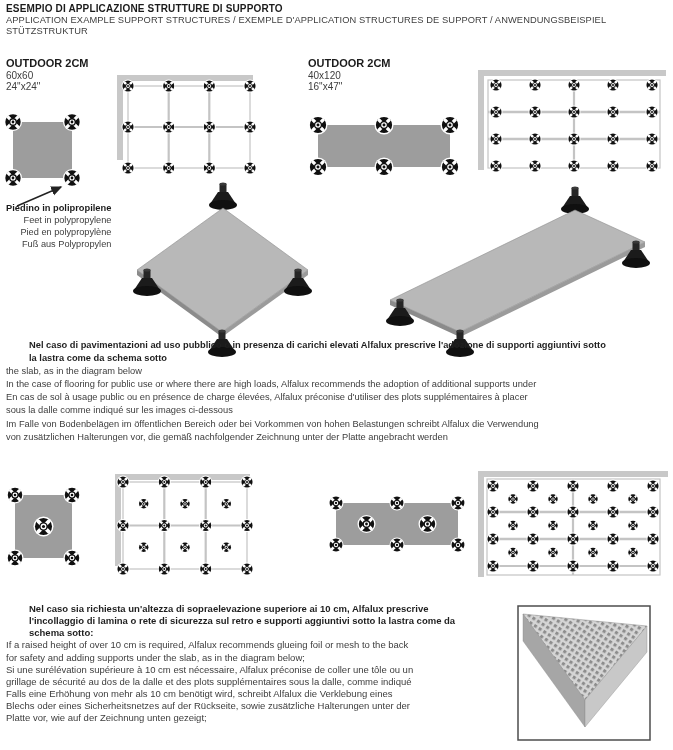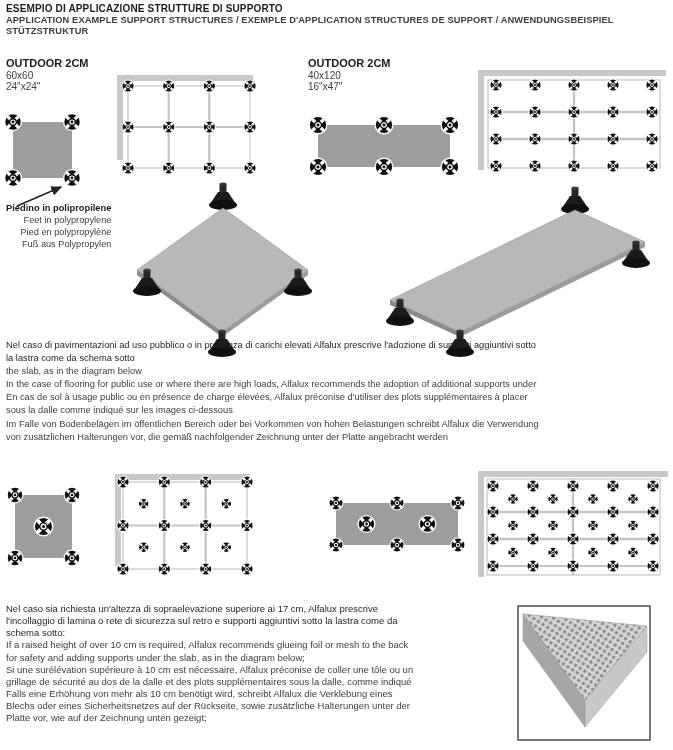--- a/index.html
+++ b/index.html
@@ -4,31 +4,31 @@
 <style>
   html,body{margin:0;padding:0;background:#ffffff;}
   .page{position:relative;width:673px;height:750px;background:#fff;overflow:hidden;
         font-family:"Liberation Sans",sans-serif;color:#3d3d3d;border-radius:16px;}
   .abs{position:absolute;}
   .art{position:absolute;left:0;top:0;z-index:1;}
   .txt{z-index:2;}
   .line{white-space:nowrap;}
   
   .t1{font-weight:bold;font-size:10px;color:#1b1b1b;letter-spacing:.15px;line-height:12px;}
-  .t2{font-size:9.3px;line-height:11.4px;color:#3d3d3d;letter-spacing:.1px;font-weight:bold;}
+  .t2{font-size:9.3px;line-height:11.4px;color:#3d3d3d;letter-spacing:.1px;}
   
   .pl-n{font-weight:bold;font-size:11px;color:#1b1b1b;line-height:11.5px;}
   .pl-s{font-size:10px;line-height:11.3px;color:#3d3d3d;}
   
   .cap-b{font-weight:bold;font-size:9.3px;color:#1b1b1b;line-height:11.9px;}
   .cap{font-size:9.2px;line-height:11.9px;color:#3d3d3d;text-align:right;}
   
   .p1 .line{font-size:9.3px;line-height:13.1px;}
   .p2 .line{font-size:9.5px;line-height:12.15px;}
-  .b{font-weight:normal;color:#1f1f1f;}
+  .b{font-weight:bold;color:#1f1f1f;margin-left:23px;}
 </style>
 </head>
 <body>
 
 <div class="page">
 
   <svg class="art" width="673" height="750" viewBox="0 0 673 750">
     <defs>
 
       <g id="foot-icon">
@@ -298,21 +298,21 @@
     <div class="line b">la lastra come da schema sotto</div>
     <div class="line">the slab, as in the diagram below</div>
     <div class="line">In the case of flooring for public use or where there are high loads, Alfalux recommends the adoption of additional supports under</div>
     <div class="line">En cas de sol à usage public ou en présence de charge élevées, Alfalux préconise d'utiliser des plots supplémentaires à placer</div>
     <div class="line">sous la dalle comme indiqué sur les images ci-dessous</div>
     <div class="line">Im Falle von Bodenbelägen im öffentlichen Bereich oder bei Vorkommen von hohen Belastungen schreibt Alfalux die Verwendung</div>
     <div class="line">von zusätzlichen Halterungen vor, die gemäß nachfolgender Zeichnung unter der Platte angebracht werden</div>
   </div>
 
   <div class="abs txt p2" style="left:6px;top:603px;">
-    <div class="line b">Nel caso sia richiesta un'altezza di sopraelevazione superiore ai 17 cm, Alfalux prescrive</div>
+    <div class="line b">Nel caso sia richiesta un'altezza di sopraelevazione superiore ai 10 cm, Alfalux prescrive</div>
     <div class="line b">l'incollaggio di lamina o rete di sicurezza sul retro e supporti aggiuntivi sotto la lastra come da</div>
     <div class="line b">schema sotto:</div>
     <div class="line">If a raised height of over 10 cm is required, Alfalux recommends glueing foil or mesh to the back</div>
     <div class="line">for safety and adding supports under the slab, as in the diagram below;</div>
     <div class="line">Si une surélévation supérieure à 10 cm est nécessaire, Alfalux préconise de coller une tôle ou un</div>
     <div class="line">grillage de sécurité au dos de la dalle et des plots supplémentaires sous la dalle, comme indiqué</div>
     <div class="line">Falls eine Erhöhung von mehr als 10 cm benötigt wird, schreibt Alfalux die Verklebung eines</div>
     <div class="line">Blechs oder eines Sicherheitsnetzes auf der Rückseite, sowie zusätzliche Halterungen unter der</div>
     <div class="line">Platte vor, wie auf der Zeichnung unten gezeigt;</div>
   </div>

